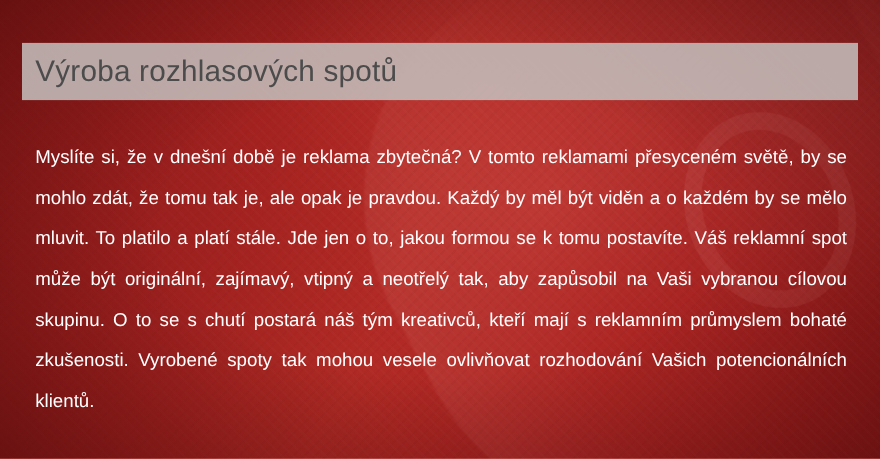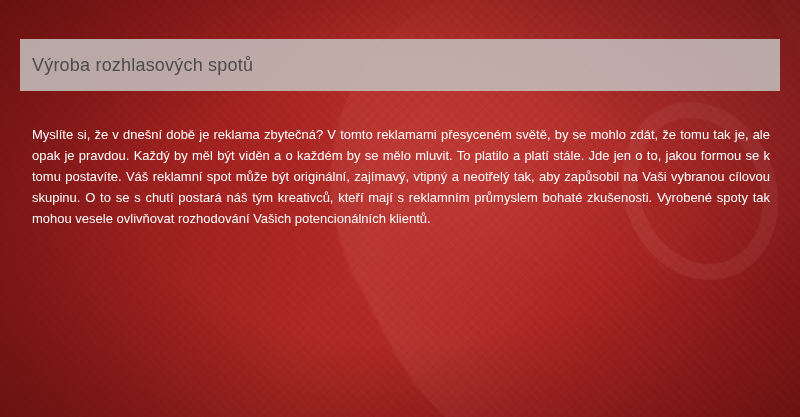--- a/index.html
+++ b/index.html
@@ -84,38 +84,38 @@
     left: 20px;
     top: 39px;
     width: 760px;
     height: 52px;
     background: rgba(196,192,190,0.86);
     display: flex;
     align-items: center;
   }
   .title-text {
     margin-left: 12px;
-    font-size: 18px;
+    font-size: 27px;
     color: #4c4c4c;
     font-weight: 400;
     letter-spacing: 0.2px;
     white-space: nowrap;
   }
 
   
   .body-block {
     position: absolute;
     left: 32px;
     top: 124px;
     width: 738px;
   }
   .body-text {
     color: #ffffff;
-    font-size: 13px;
-    line-height: 21px;
+    font-size: 17px;
+    line-height: 37px;
     text-align: justify;
     text-justify: inter-word;
     margin: 0;
   }
 </style>
 </head>
 <body>
 
 <div class="slide">
 

